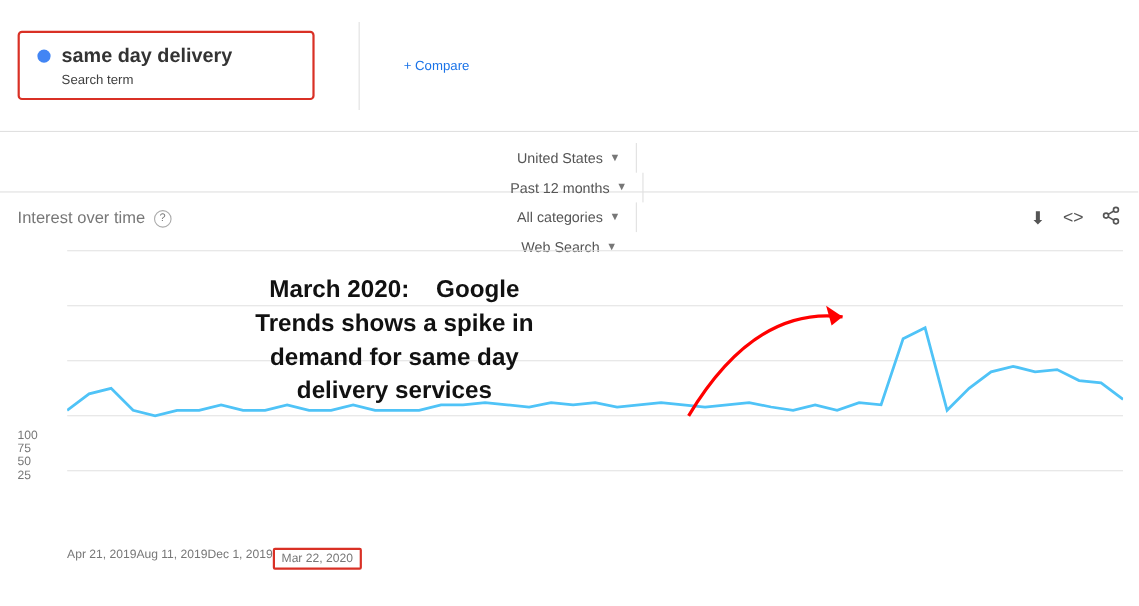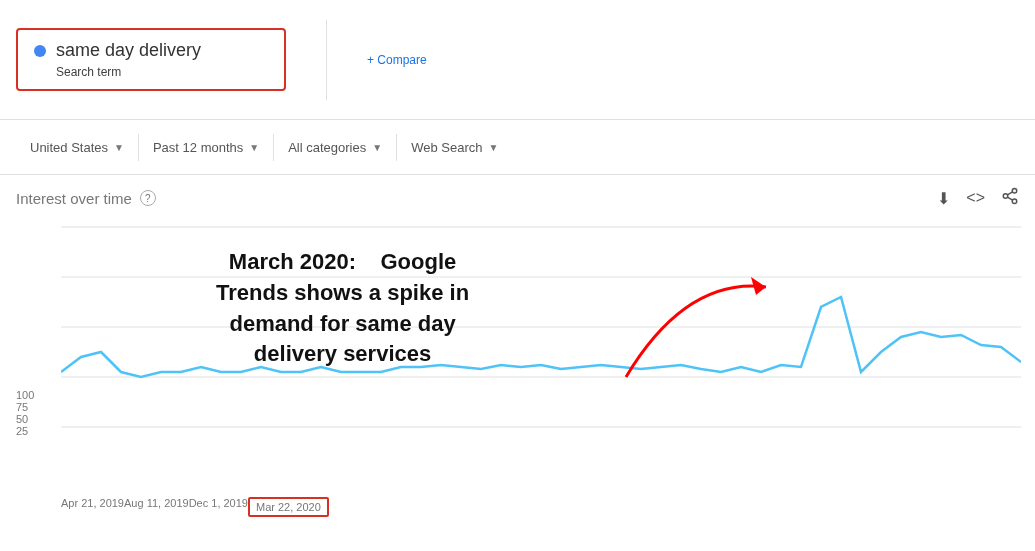--- a/index.html
+++ b/index.html
@@ -18,21 +18,21 @@
       border-radius: 4px;
       padding: 10px 16px;
       min-width: 270px;
       display: flex;
       flex-direction: column;
       justify-content: center;
     }
 
     .search-term-label {
       font-size: 18px;
-      font-weight: 400;
+      font-weight: 700;
       color: #333;
       display: flex;
       align-items: center;
       gap: 10px;
     }
 
     .blue-dot {
       width: 12px;
       height: 12px;
       background: #4285f4;
@@ -66,20 +66,21 @@
       border: none;
     }
 
     .filter-bar {
       display: flex;
       align-items: center;
       gap: 0;
       padding: 10px 16px;
       border-bottom: 1px solid #e0e0e0;
       height: 55px;
+      flex-direction: column;
     }
 
     .filter-item {
       display: flex;
       align-items: center;
       gap: 6px;
       padding: 6px 14px;
       font-size: 13px;
       color: #555;
       cursor: pointer;
@@ -143,21 +144,21 @@
 
     .chart-area {
       position: relative;
       width: 100%;
       height: 300px;
     }
 
     .annotation-text {
       position: absolute;
       top: 30px;
-      left: 200px;
+      left: 216px;
       font-size: 22px;
       font-weight: bold;
       text-align: center;
       line-height: 1.4;
       color: #111;
       z-index: 10;
       pointer-events: none;
     }
 
     .arrow-annotation {

